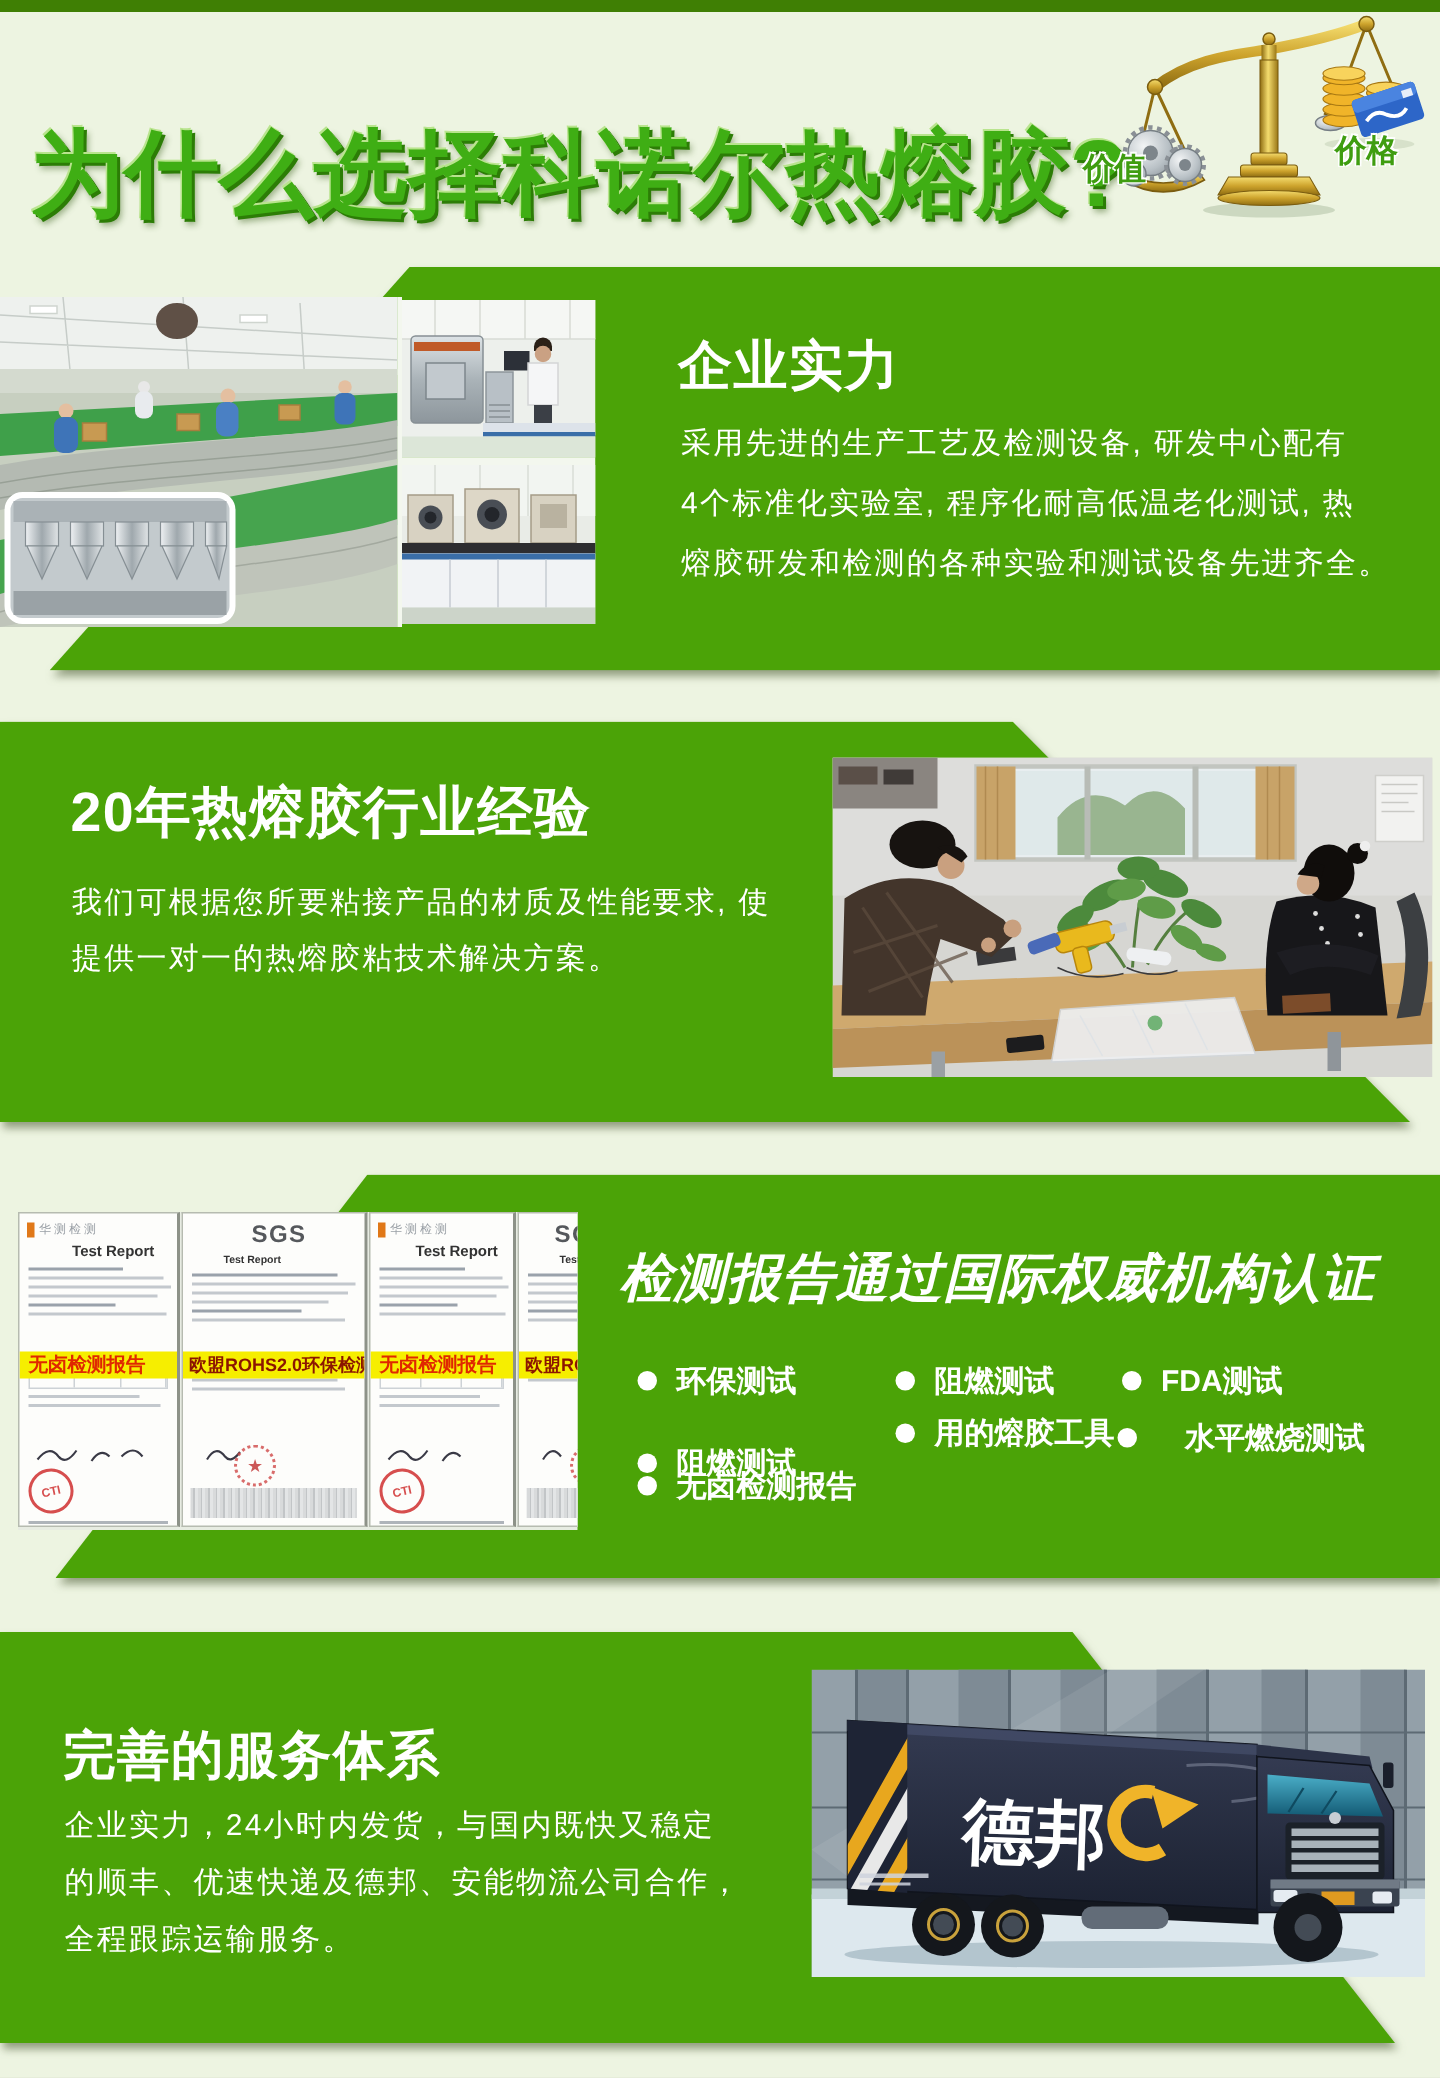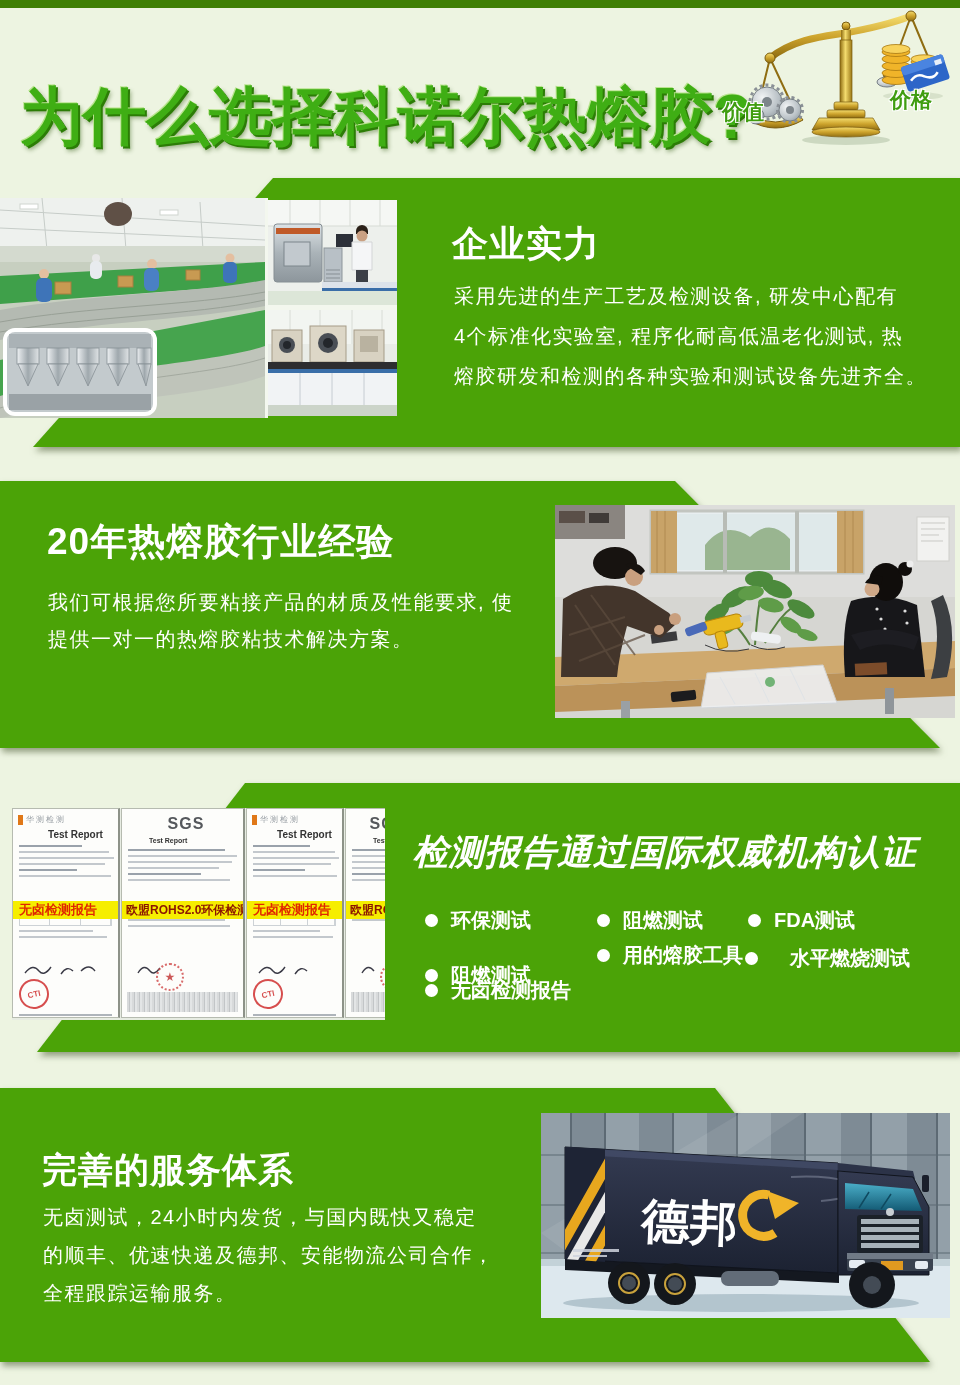--- a/index.html
+++ b/index.html
@@ -518,21 +518,21 @@
       <div class="noise"></div>
     </div>
   </div>
 
   <div class="shape-wrap s4-wrap">
       <div class="shape"></div>
     </div>
 
   <div class="sec-title t4">完善的服务体系</div>
   <div class="sec-body b4">
-    <div>无卤测试，24小时内发货，与国内既快又稳定</div>
+    <div>企业实力，24小时内发货，与国内既快又稳定</div>
     <div>的顺丰、优速快递及德邦、安能物流公司合作，</div>
     <div>全程跟踪运输服务。</div>
   </div>
 
   <svg class="photo truckp" width="409" height="205" viewBox="0 0 409 205">
     <defs>
       <linearGradient id="t-box" x1="0" y1="0" x2="0" y2="1">
         <stop offset="0" stop-color="#343b52"></stop>
           <stop offset="1" stop-color="#1c2232"></stop>
       </linearGradient>

